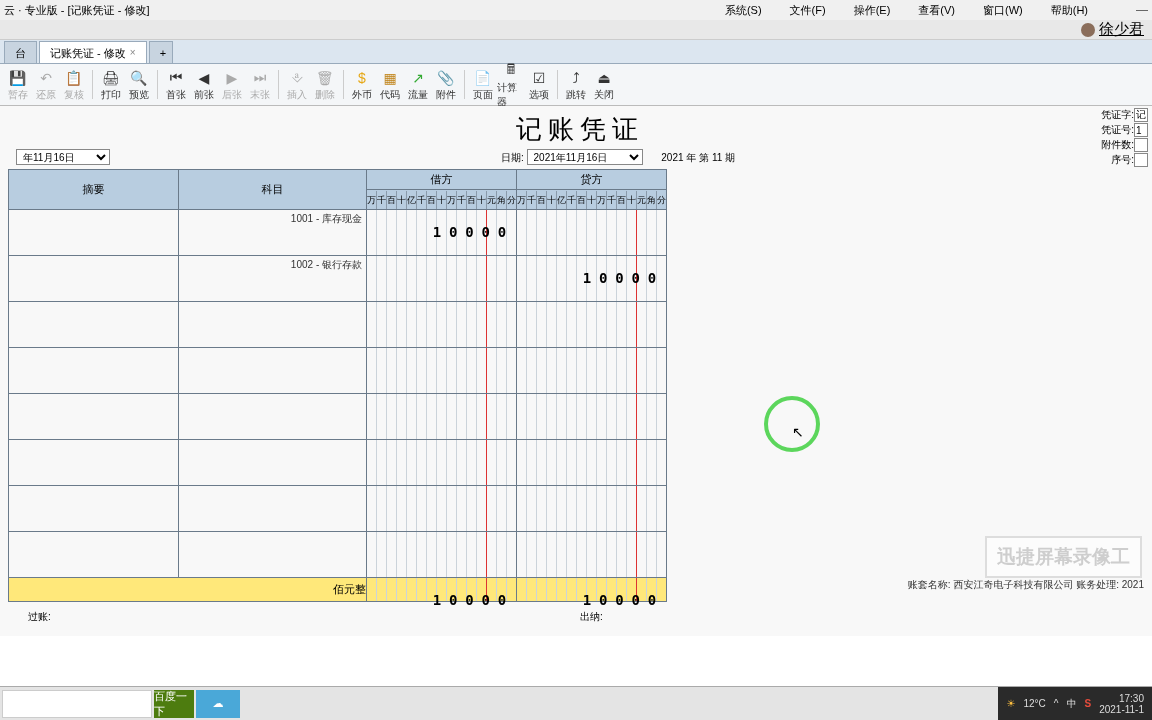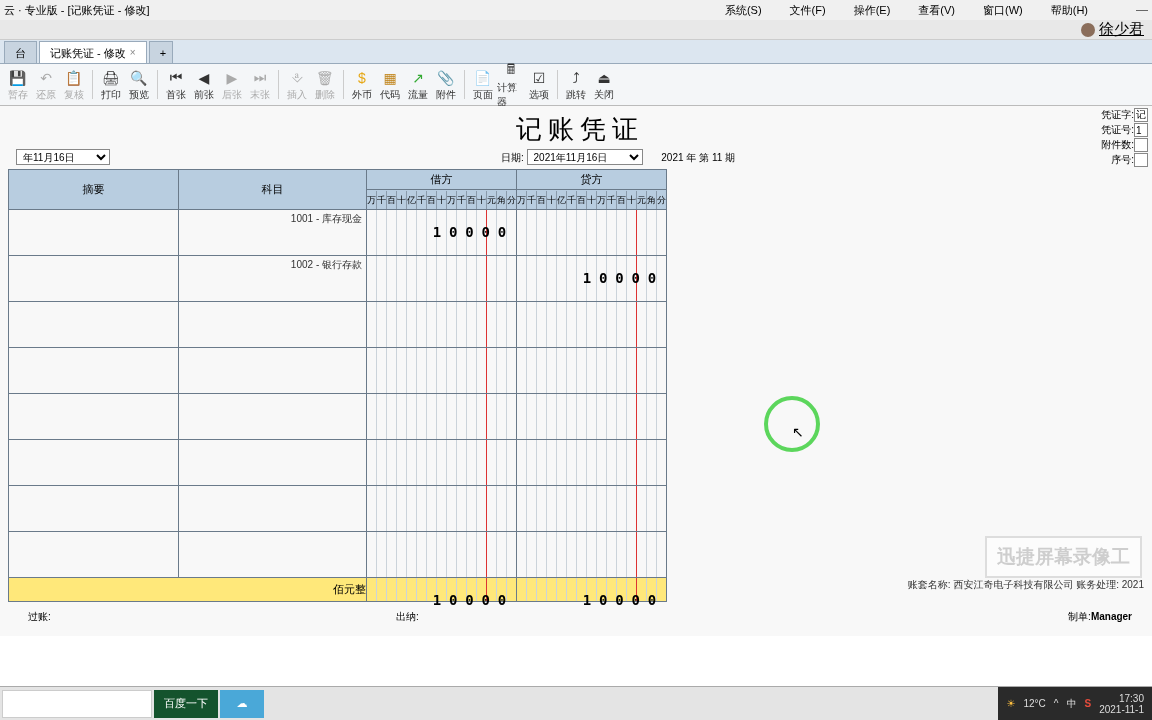--- a/index.html
+++ b/index.html
@@ -53,21 +53,21 @@
 .total-row{background:#ffe87a;}
 .total-row td{height:24px;}
 .total-label{font-size:11px;padding-left:4px;font-weight:normal;text-align:right;}
 .sign-row{display:flex;font-size:10px;padding:8px 20px;}
 .sign-row div{flex:1;}
 .sign-row .r{text-align:right;}
 .footer-info{position:absolute;right:8px;bottom:44px;font-size:10px;color:#333;}
 .watermark{position:absolute;right:10px;bottom:58px;font-size:19px;color:rgba(120,120,120,0.35);font-weight:bold;border:2px solid rgba(150,150,150,0.3);padding:6px 10px;background:rgba(255,255,255,0.5);}
 .taskbar{position:absolute;bottom:0;left:0;right:0;height:34px;background:#e4e4e4;display:flex;align-items:center;border-top:1px solid #aaa;}
 .tb-search{width:150px;height:28px;background:#fff;border:1px solid #ccc;margin-left:2px;}
-.tb-app{width:64px;height:28px;display:flex;align-items:center;justify-content:center;font-size:11px;color:#fff;background:#14532d;margin-left:2px;}
+.tb-app{width:40px;height:28px;display:flex;align-items:center;justify-content:center;font-size:11px;color:#fff;background:#4d7c0f;margin-left:2px;}
 .tb-app.cloud{background:#4aa8d8;width:44px;}
 .tb-right{margin-left:auto;display:flex;align-items:center;gap:8px;font-size:10px;color:#ddd;background:#2a2a2a;height:34px;padding:0 8px;}
 .weather-icon{color:#ffc040;}
 .cursor-ring{position:absolute;left:764px;top:290px;width:56px;height:56px;border:4px solid #5cd65c;border-radius:50%;pointer-events:none;}
 .cursor-arrow{position:absolute;left:792px;top:318px;font-size:14px;color:#000;pointer-events:none;}
 </style>
 </head>
 <body>
 
 <div class="title-bar">
@@ -652,21 +652,20 @@
             </div>
             <div class="amount-val">10000</div>
           </td>
       </tr>
     </tbody>
   </table>
 
   <div class="sign-row">
     <div>过账:</div>
     <div>出纳:</div>
-    <div class="r"><span>制单:</span><b>Manager</b></div>
   </div>
 
   <div class="cursor-ring"></div>
   <div class="cursor-arrow">↖</div>
 
   <div class="watermark">迅捷屏幕录像工</div>
   <div class="footer-info">账套名称:  西安江奇电子科技有限公司  账务处理:  2021</div>
 </div>
 
 <div class="taskbar">

